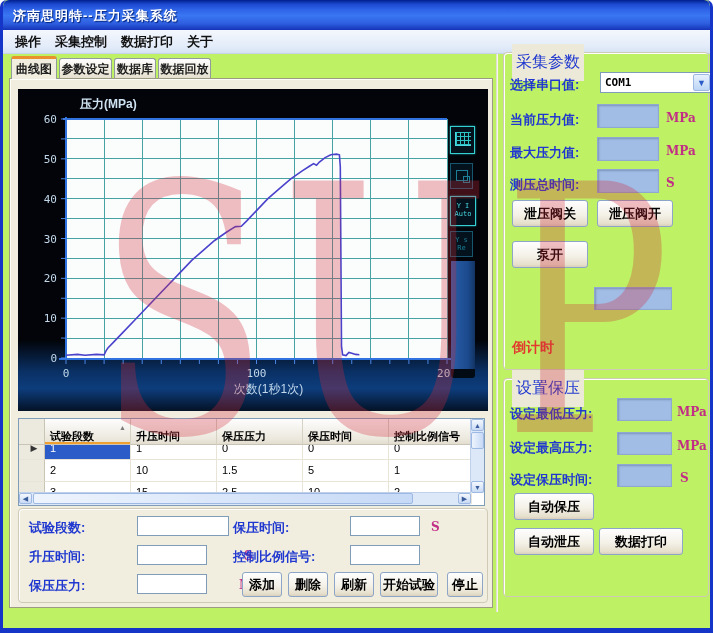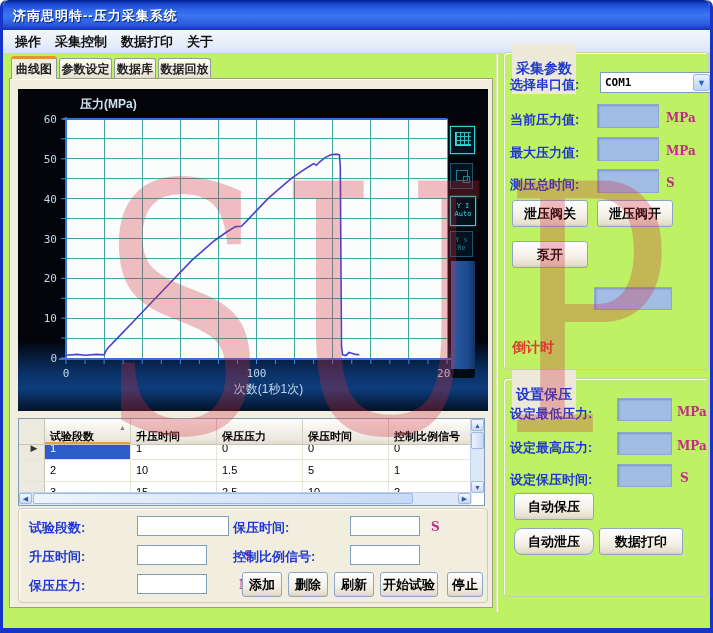--- a/index.html
+++ b/index.html
@@ -60,21 +60,21 @@
   .formbox { position:absolute; left:8px; top:429px; width:470px; height:95px;
     border:1px solid #cfcab6; border-radius:4px; box-shadow:inset 1px 1px 0 #fff; }
   .lbl { position:absolute; font-size:13px; font-weight:bold; color:#2038cf; white-space:nowrap; }
   .unit { position:absolute; font-size:12px; font-weight:bold; color:#c22d86; font-family:"DejaVu Serif",serif; }
   .tbox { position:absolute; height:20px; border:1px solid #7f9db9; background:#fff; font-size:12px; padding:0 3px; }
   .xpbtn { position:absolute; background:linear-gradient(180deg,#fefefe,#f4f1e8 55%,#e6dfcc 90%,#d9d0ba);
     border:1px solid #8da6c8; border-radius:3px; font-size:13px; font-weight:bold; color:#000;
     text-align:center; font-family:"Liberation Sans",sans-serif; cursor:default; }
 
   .grp { position:absolute; border:1px solid #cfcab6; border-radius:4px; box-shadow:inset 1px 1px 0 #fff; }
-  .gtitle { position:absolute; left:8px; top:-9px; background:#ece9d8; padding:16px 4px; font-size:14px; font-weight:bold; color:#2038cf; }
+  .gtitle { position:absolute; left:8px; top:-9px; background:#ece9d8; padding:8px 4px; font-size:16px; font-weight:normal; color:#2038cf; }
   .vbox { position:absolute; background:#a1bce5; border:1px solid #8fa8cf; box-shadow:inset 1px 1px 2px #7d95bd; }
   .combo { position:absolute; width:112px; height:21px; background:#fff; border:1px solid #7f9db9; font-size:11px; }
   .combo-val { position:absolute; left:4px; top:3px; font-family:"DejaVu Sans Mono",monospace; font-weight:bold; color:#000; }
   .combo-arrow { position:absolute; right:1px; top:1px; width:17px; height:17px;
     background:linear-gradient(180deg,#e8f1fd,#bcd5f5); border:1px solid #9db9e3; border-radius:2px;
     color:#2a5cc8; font-size:9px; text-align:center; line-height:16px; }
   .countdown { position:absolute; font-size:14px; font-weight:bold; color:#e23b2e; }
   .divider { position:absolute; left:493px; top:54px; width:2px; height:558px;
     background:linear-gradient(90deg,#d8d4c2,#fff); }
 
@@ -304,18 +304,18 @@
     <div class="vbox" style="left:113px;top:19px;width:55px;height:23px;"></div>
     <span class="unit" style="left:173px;top:26px;">MPa</span>
     <span class="lbl" style="left:6px;top:60px;">设定最高压力:</span>
     <div class="vbox" style="left:113px;top:53px;width:55px;height:23px;"></div>
     <span class="unit" style="left:173px;top:60px;">MPa</span>
     <span class="lbl" style="left:6px;top:92px;">设定保压时间:</span>
     <div class="vbox" style="left:113px;top:85px;width:55px;height:23px;"></div>
     <span class="unit" style="left:176px;top:92px;">S</span>
 
     <button class="xpbtn" style="left:10px;top:114px;width:80px;height:27px;">自动保压</button>
-    <button class="xpbtn" style="left:10px;top:149px;width:80px;height:27px;border-radius:8px;">自动泄压</button>
+    <button class="xpbtn" style="left:10px;top:149px;width:80px;height:27px;">自动泄压</button>
     <button class="xpbtn" style="left:95px;top:149px;width:84px;height:27px;">数据打印</button>
   </div>
 
   <div class="watermark">SUP</div>
 </div>
 
 </body></html>

